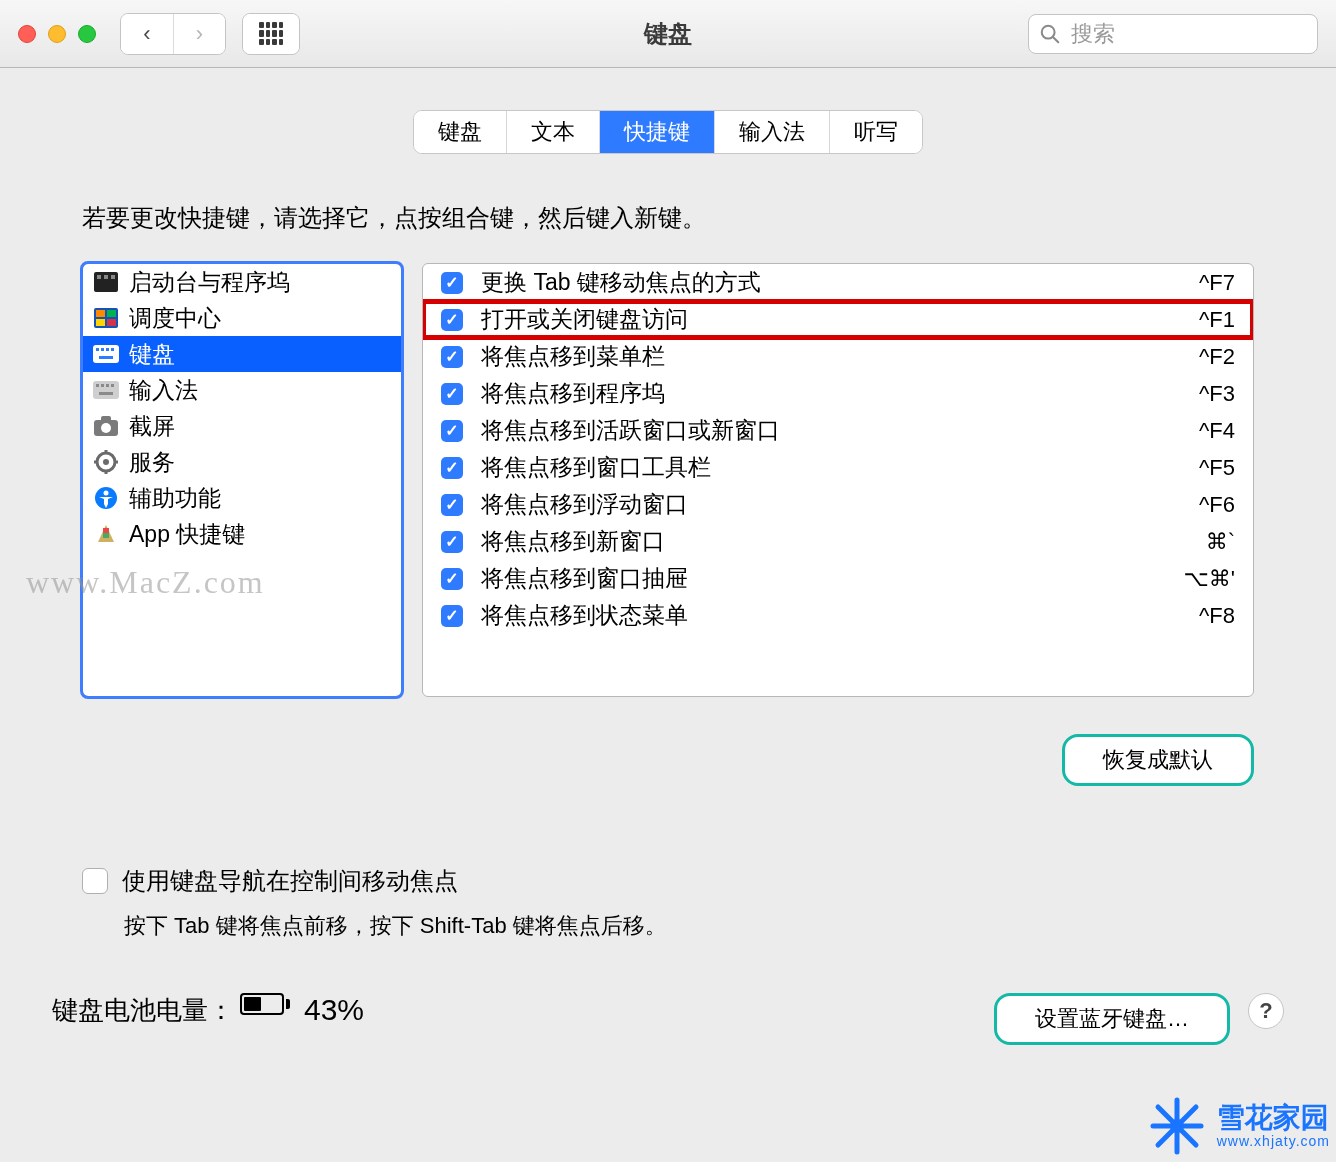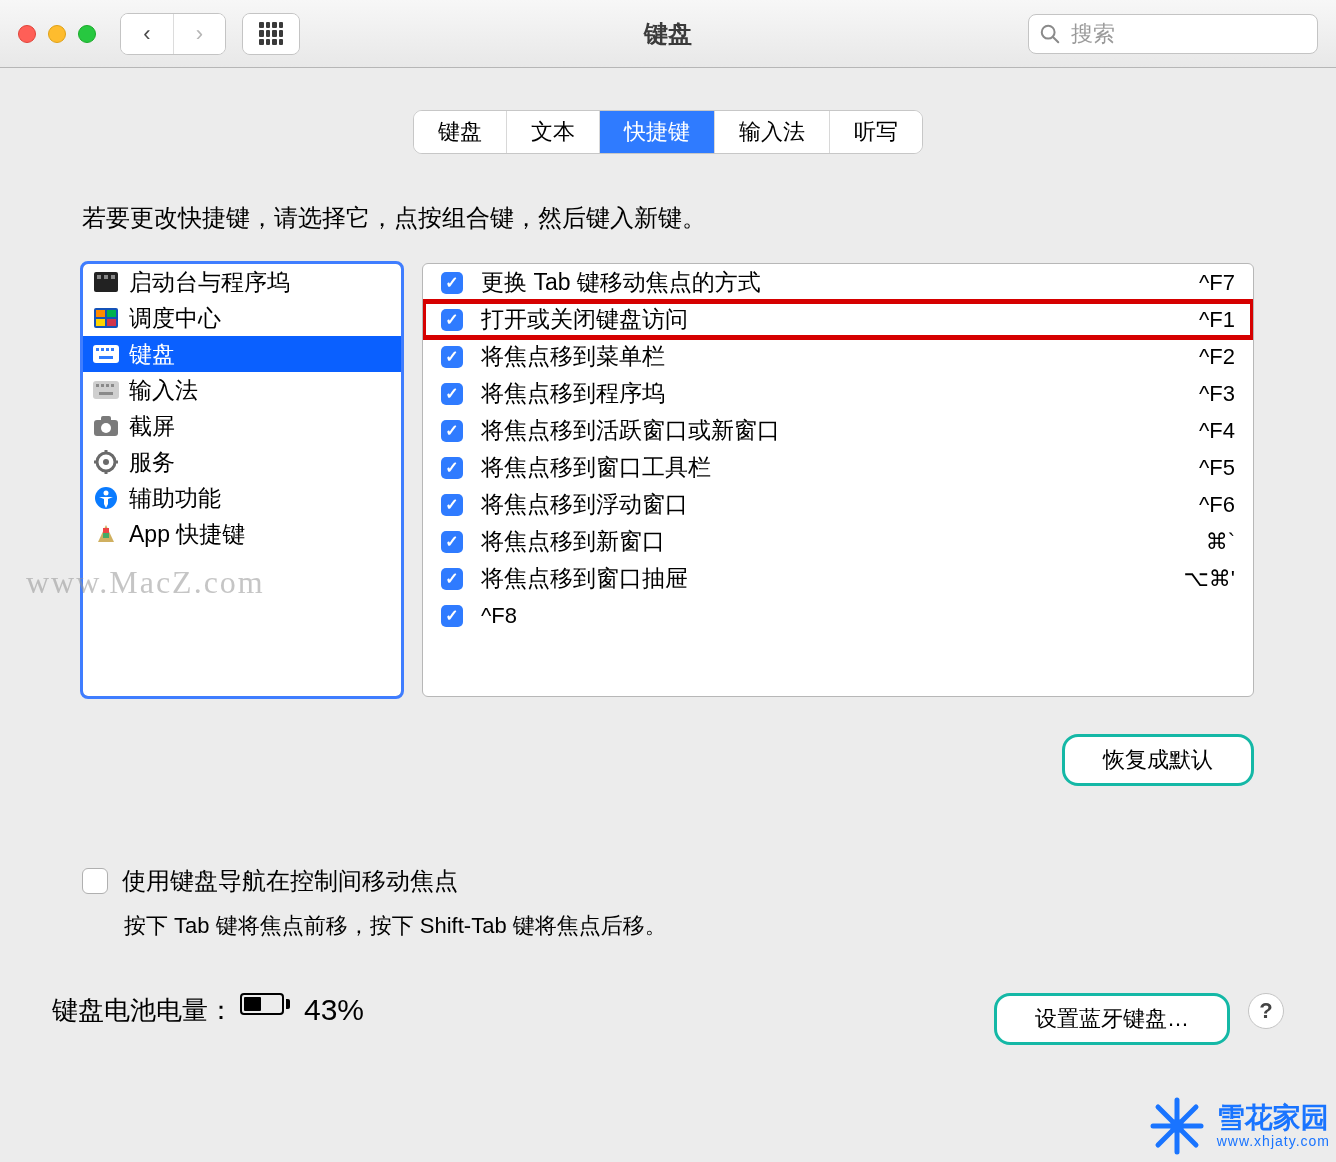--- a/index.html
+++ b/index.html
@@ -443,20 +443,21 @@
           <span class="sc-label">将焦点移到新窗口</span>
           <span class="sc-key">⌘`</span>
         </div>
         <div class="sc-row">
           <span class="sc-check">✓</span>
           <span class="sc-label">将焦点移到窗口抽屉</span>
           <span class="sc-key">⌥⌘'</span>
         </div>
         <div class="sc-row">
           <span class="sc-check">✓</span>
+          <span class="sc-label">将焦点移到状态菜单</span>
           <span class="sc-key">^F8</span>
         </div>
       </div>
   </div>
 
   <div class="restore-row">
     <button class="mac-btn">恢复成默认</button>
   </div>
 
   <div class="bottom-opts">

